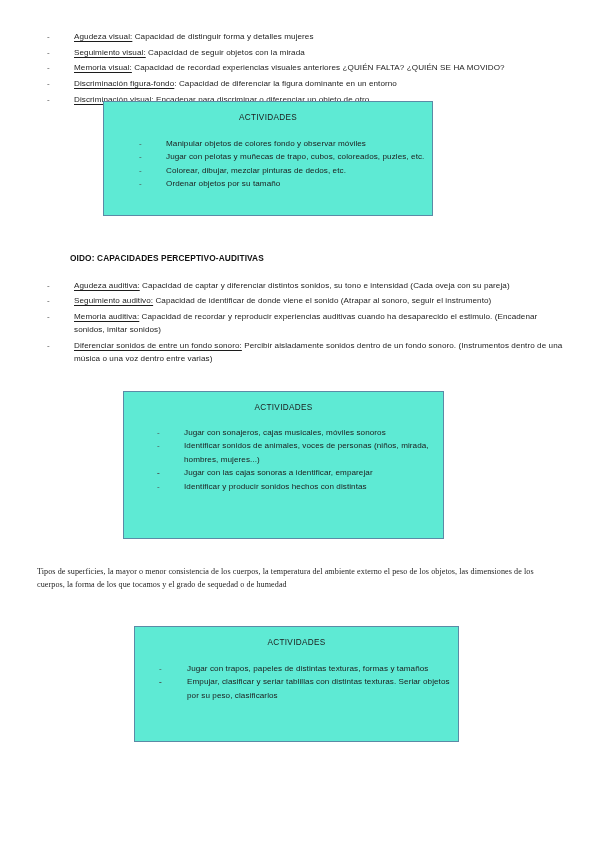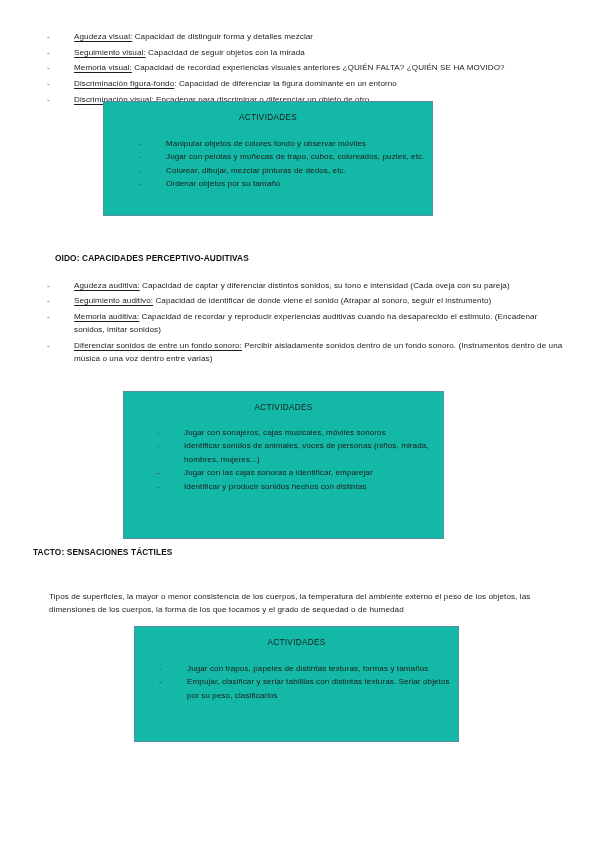--- a/index.html
+++ b/index.html
@@ -56,36 +56,37 @@
   }
 
   
   .section-heading {
     font-size: 8.3px;
     font-weight: bold;
     line-height: 13px;
     letter-spacing: 0.015em;
     color: #111111;
   }
-  .heading-indented { margin-left: 22px; }
+  .heading-indented { margin-left: 37px; }
   .heading-flush { margin-left: 0; }
 
   .para {
     font-size: 8.1px;
     line-height: 13.4px;
     color: #1c1c1c;
     letter-spacing: 0.01em;
-    margin: 16px;
+    margin: 4px;
+    font-family: Liberation Serif, serif;
   }
 
   
   .activities-box {
     position: absolute;
     border: 1.3px solid #5b8aa6;
-    background: #14b8a6;
+    background: #5eead4;
     box-sizing: border-box;
     overflow: hidden;
   }
   .activities-title {
     text-align: center;
     font-size: 8.2px;
     line-height: 12px;
     letter-spacing: 0.04em;
     color: #1c1c1c;
   }
@@ -133,21 +134,21 @@
   #box-tactil .activities-list > li { padding-left: 28px; }
 </style>
 </head>
 <body>
 
 <div class="page">
   <div class="doc-body">
 
     <ul class="bullet-list">
       <li>
-        <span class="dash">-</span><span class="term">Agudeza visual:</span><span> Capacidad de distinguir forma y detalles mezclar</span>
+        <span class="dash">-</span><span class="term">Agudeza visual:</span><span> Capacidad de distinguir forma y detalles mujeres</span>
       </li>
       <li>
         <span class="dash">-</span><span class="term">Seguimiento visual:</span><span> Capacidad de seguir objetos con la mirada</span>
       </li>
       <li>
         <span class="dash">-</span><span class="term">Memoria visual:</span><span> Capacidad de recordad experiencias visuales anteriores ¿QUIÉN FALTA? ¿QUIÉN SE HA MOVIDO?</span>
       </li>
       <li>
         <span class="dash">-</span><span class="term">Discriminación figura-fondo</span><span>: Capacidad de diferenciar la figura dominante en un entorno</span>
       </li>
@@ -172,21 +173,20 @@
       <li>
         <span class="dash">-</span><span class="term">Memoria auditiva:</span><span> Capacidad de recordar y reproducir experiencias auditivas cuando ha desaparecido el estimulo. (Encadenar sonidos, imitar sonidos)</span>
       </li>
       <li>
         <span class="dash">-</span><span class="term">Diferenciar sonidos de entre un fondo sonoro:</span><span> Percibir aisladamente sonidos dentro de un fondo sonoro. (Instrumentos dentro de una música o una voz dentro entre varias)</span>
       </li>
     </ul>
 
     <div style="height:178px;"></div>
 
-    <div class="section-heading heading-flush">TACTO: SENSACIONES TÁCTILES</div>
 
     <div style="height:15px;"></div>
 
     <p class="para">Tipos de superficies, la mayor o menor consistencia de los cuerpos, la temperatura del ambiente externo el peso de los objetos, las dimensiones de los cuerpos, la forma de los que tocamos y el grado de sequedad o de humedad</p>
 
   </div>
 
   <div class="activities-box" id="box-visual">
     <div class="activities-title">ACTIVIDADES</div>
     <ul class="activities-list">

